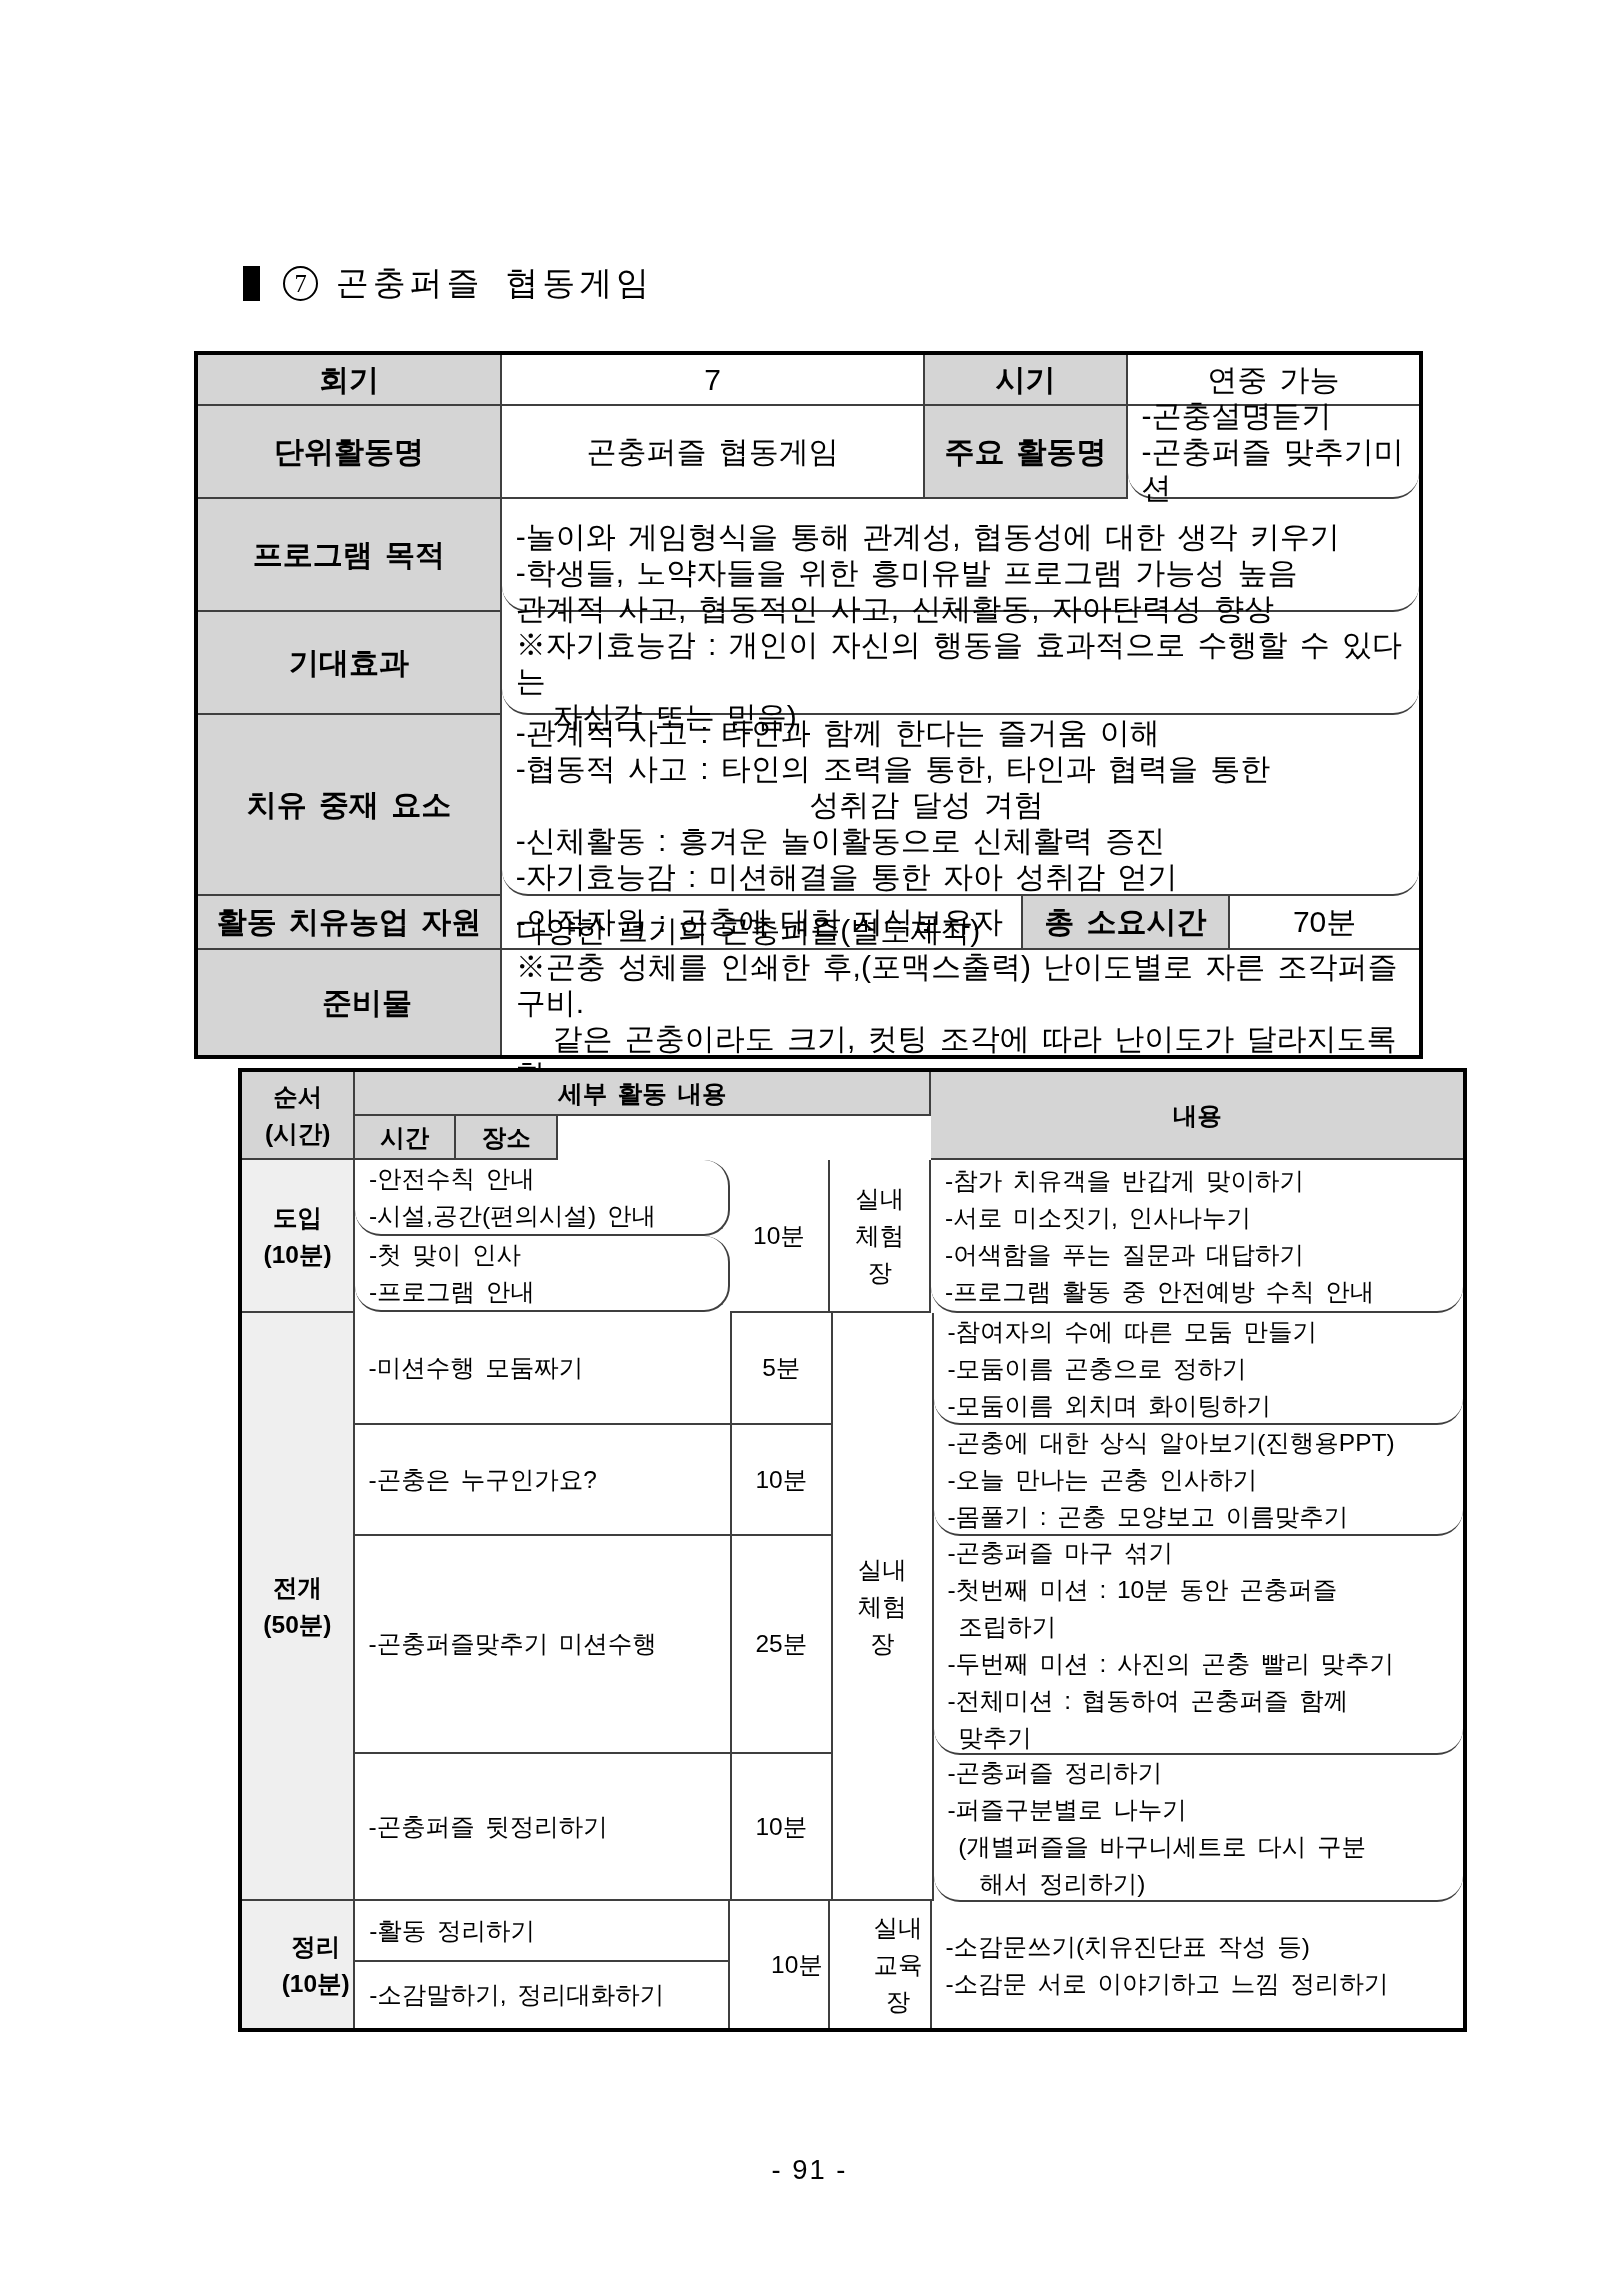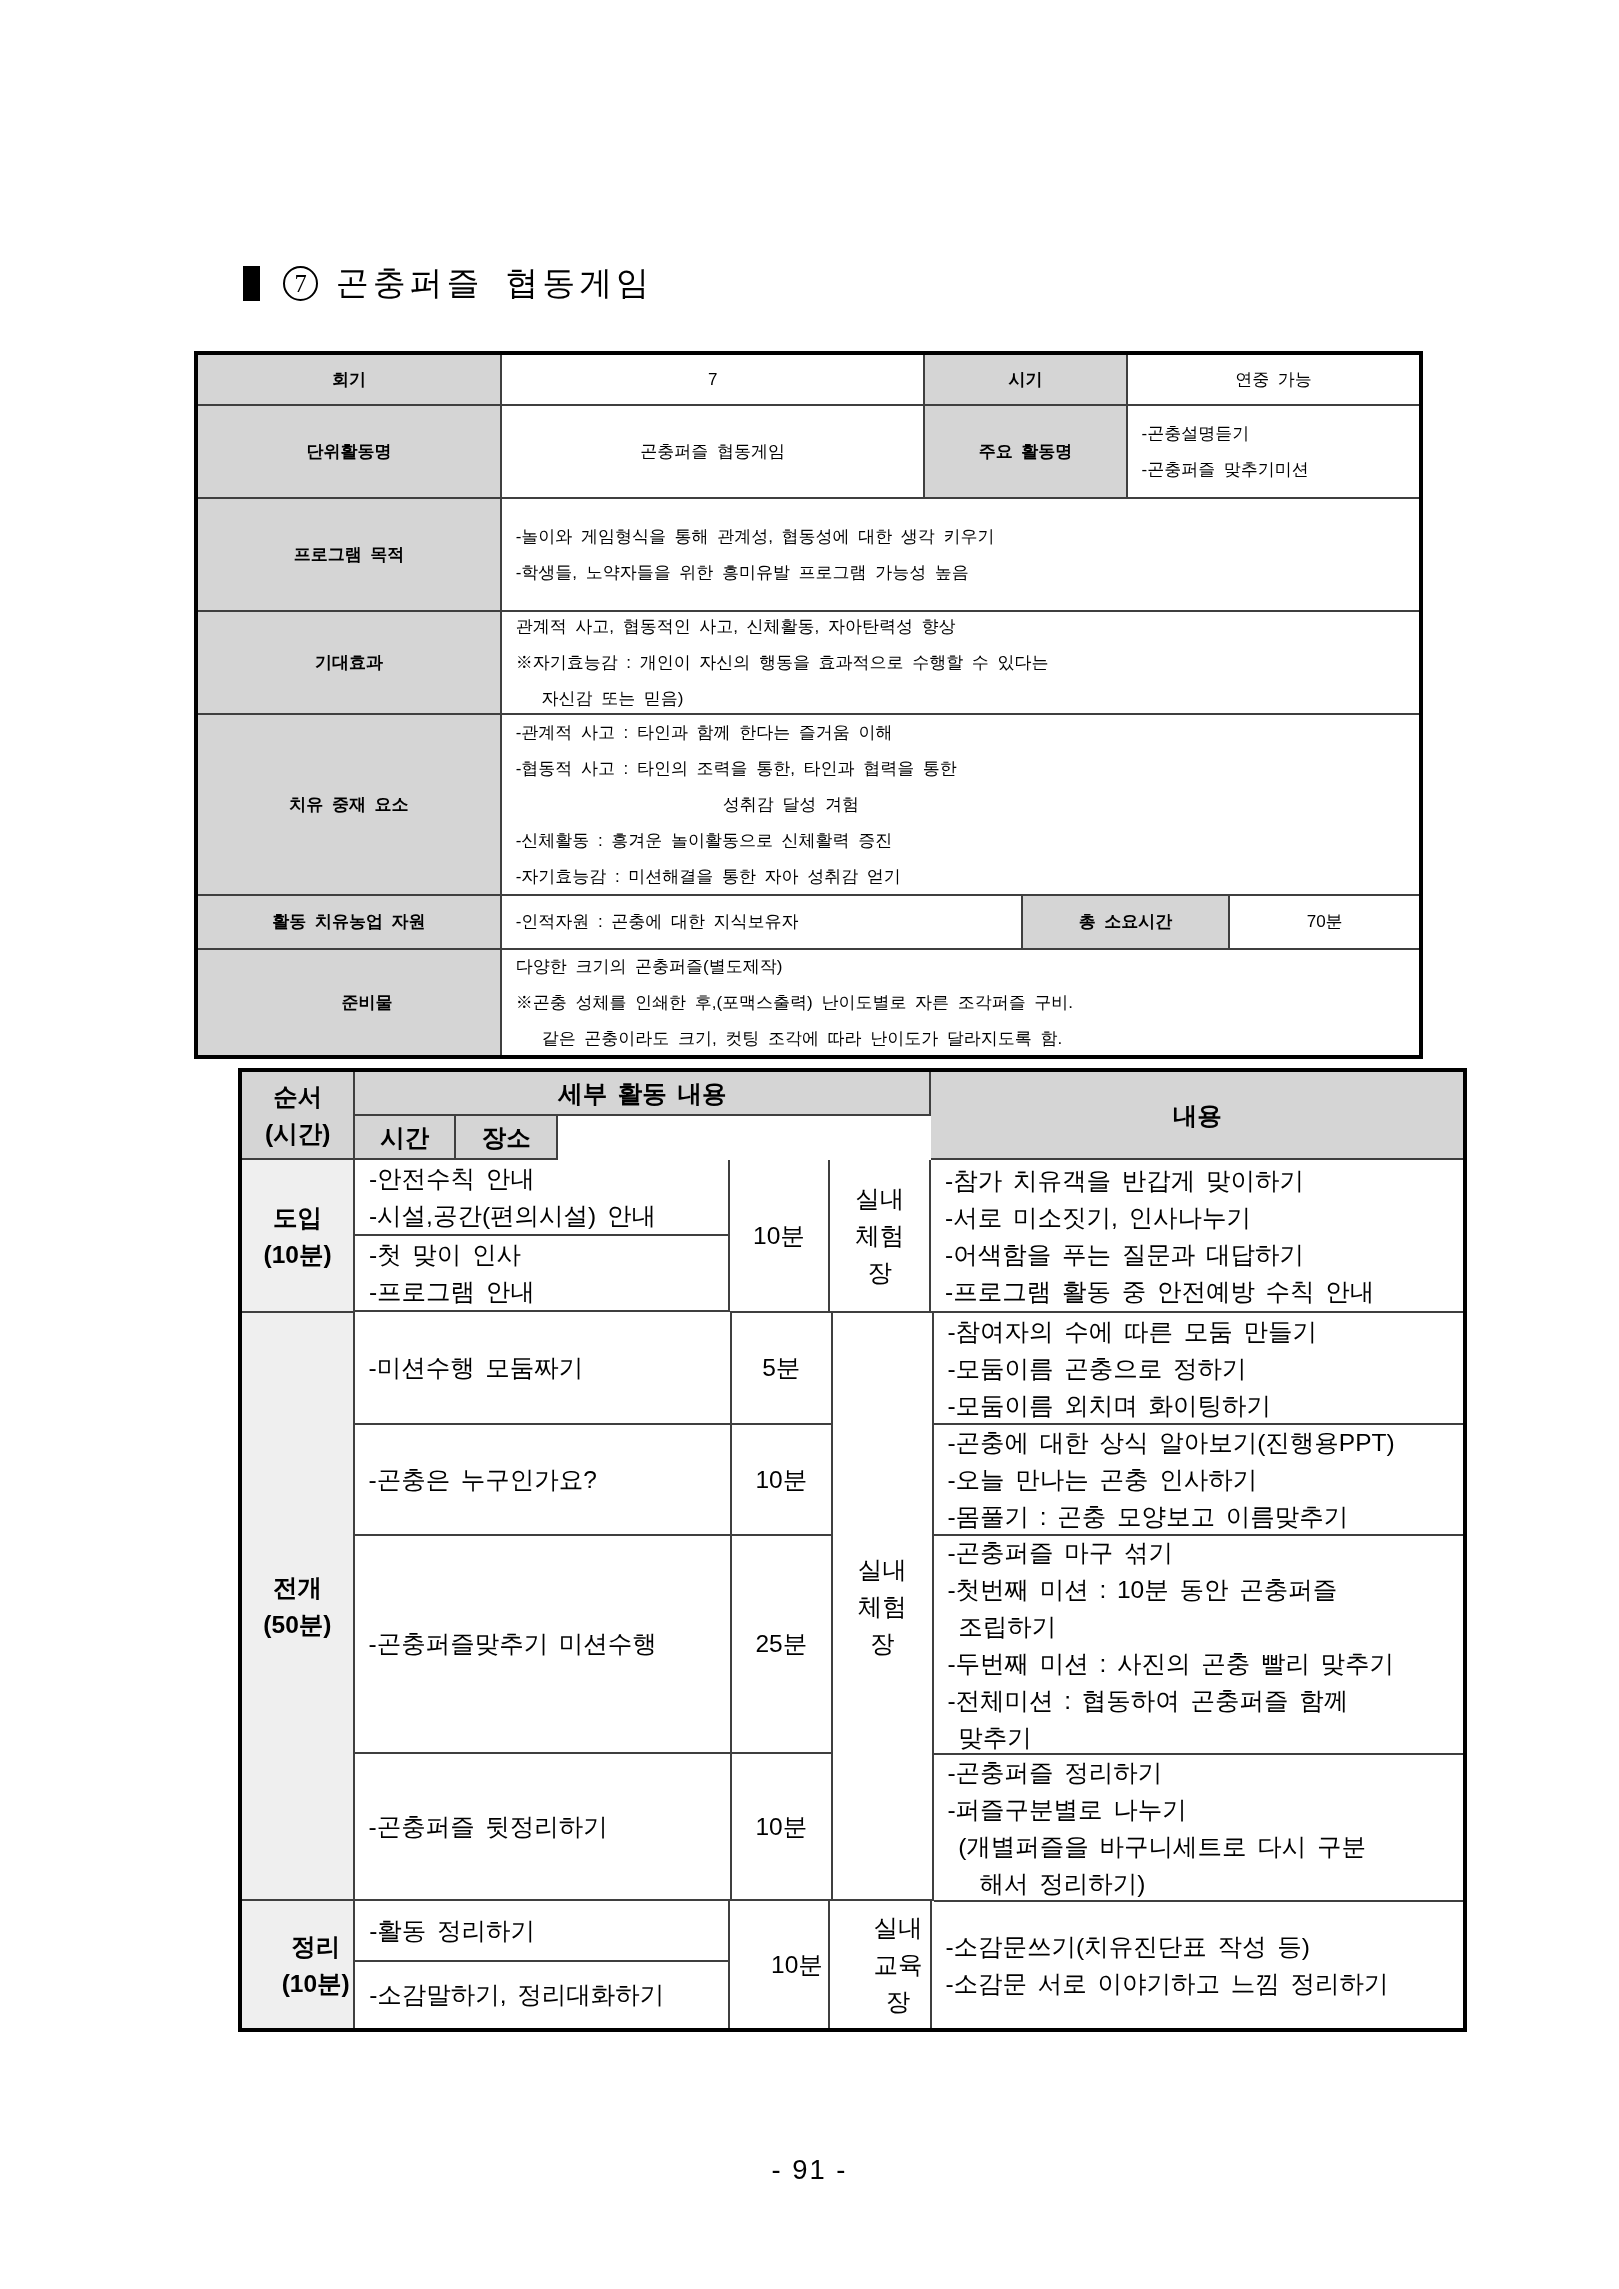--- a/index.html
+++ b/index.html
@@ -30,28 +30,28 @@
     font-size:33px; font-weight:500;
     letter-spacing:3.9px; word-spacing:9.8px;
     white-space:pre;
   }
   
   .t { position:absolute; left:194px; width:1229px; border:4.9px solid #000; background:#fff; }
   .row { display:flex; }
   .c {
     display:flex; align-items:center;
     border-right:2px solid #3f3f3f; border-bottom:2px solid #3f3f3f;
-    font-size:17px; line-height:36px;
+    font-size:30px; line-height:36px;
     word-spacing:3.9px;
   }
   .nbr { border-right:none; }
   .nbb { border-bottom:none;padding-left:36px; }
   .ctr { justify-content:center; text-align:center; }
   .lft { justify-content:flex-start; text-align:left; padding-left:13.7px; padding-right:5.9px; }
-  .pre { white-space:pre-wrap; }
+  .pre { white-space:pre-wrap;border-radius:26px; }
   .preline { white-space:pre-line; }
   .bold { font-weight:bold; }
   .g1 { background:#d5d5d5; }
   .g2 { background:#efefef;text-align:center; }
   .col { display:flex; flex-direction:column; }
   
   .t1 { top:351px; }
   
   .t2 { top:1068px;margin-left:44px; }
   .t2 .c { font-size:24.5px; line-height:37px; }

